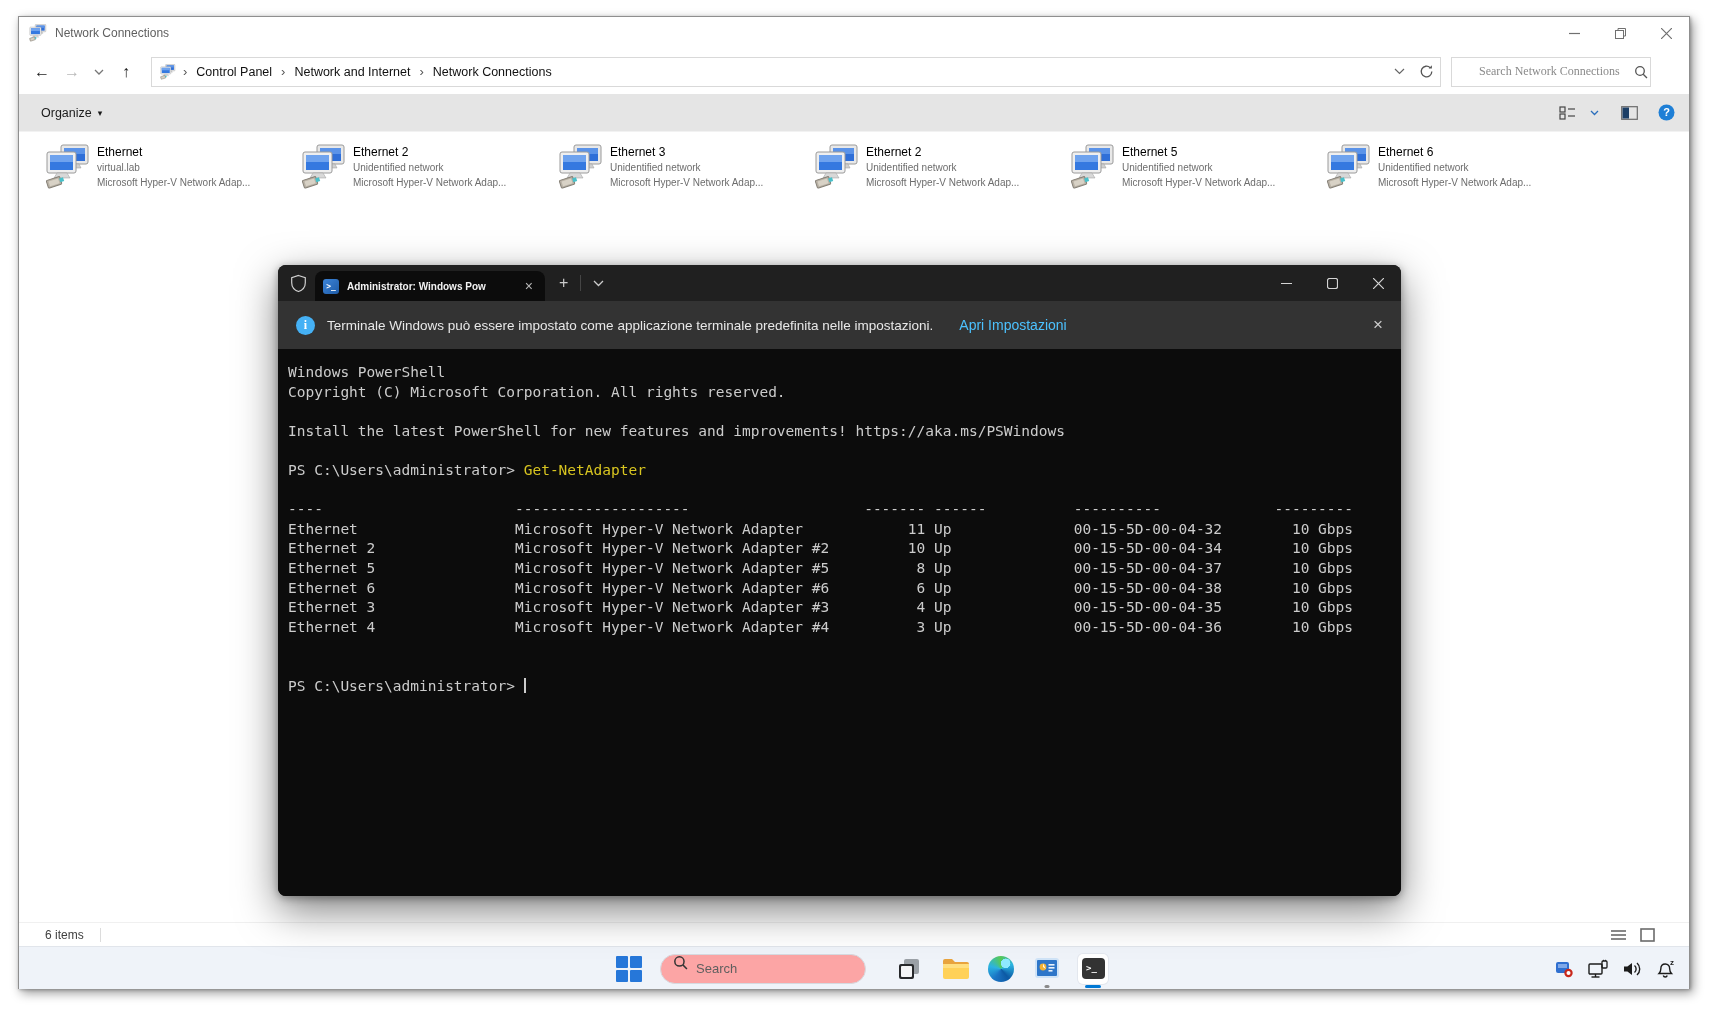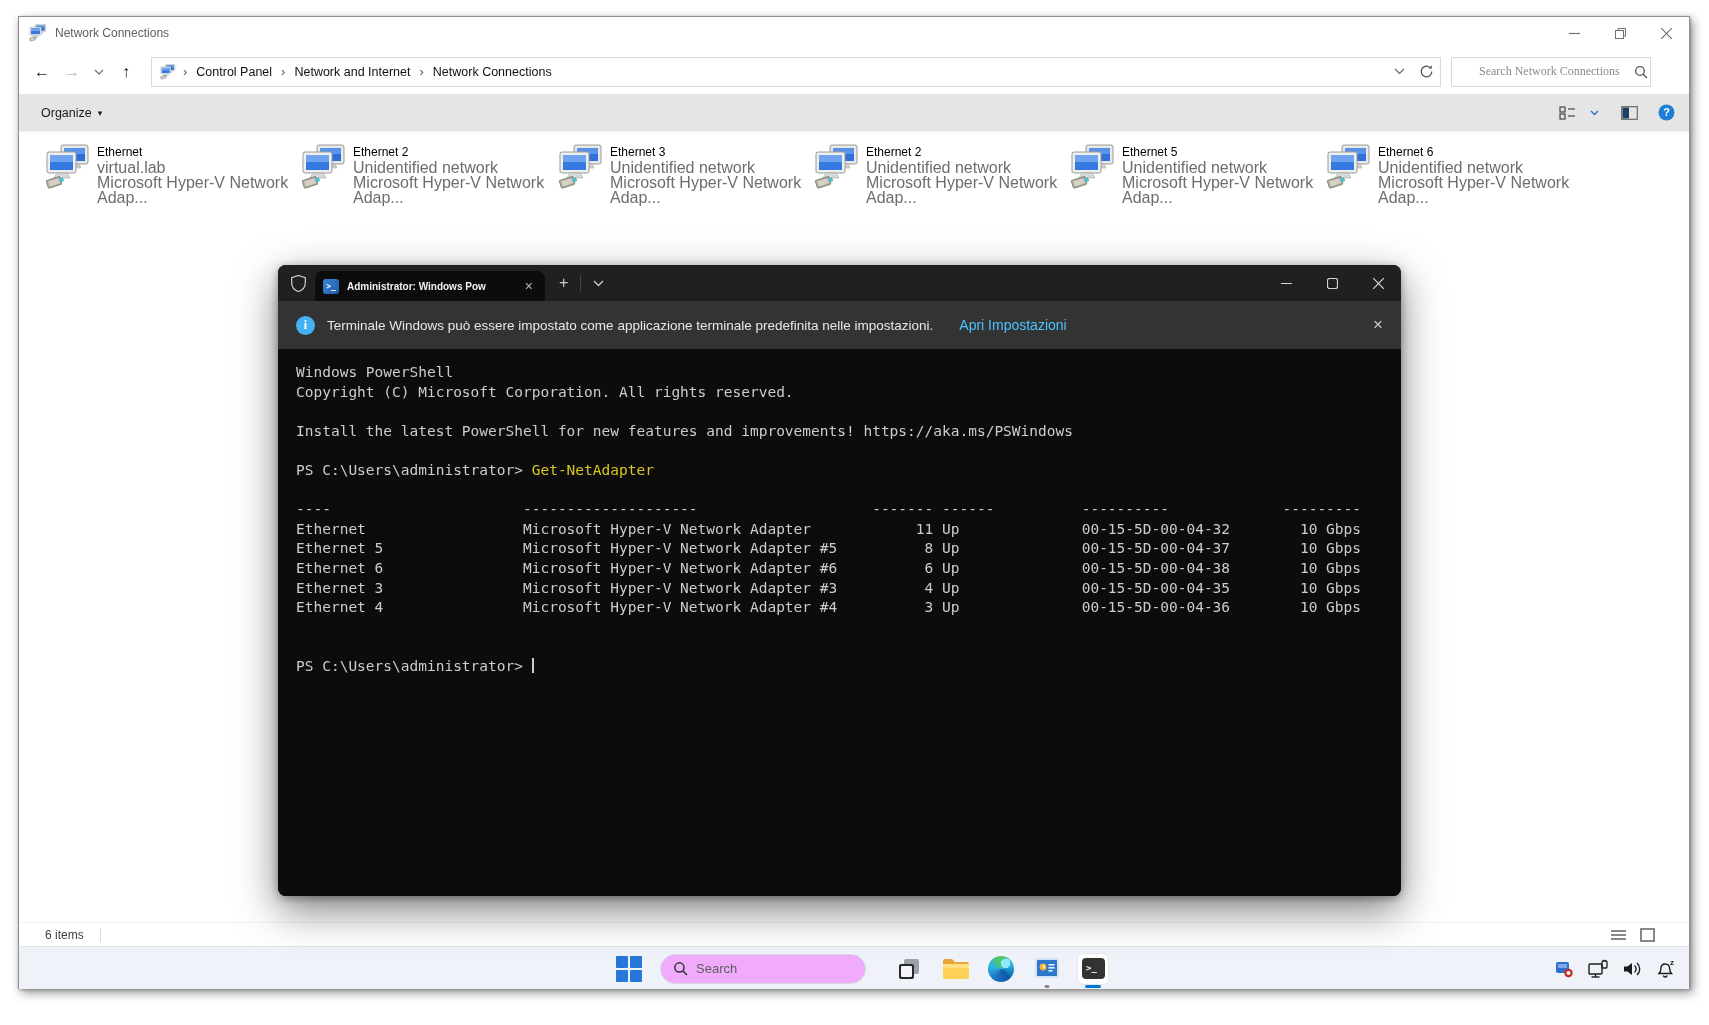--- a/index.html
+++ b/index.html
@@ -36,36 +36,36 @@
   .organize { margin-left:22px; font-size:12.5px; color:#1a1a1a; display:flex; align-items:center; gap:6px; }
   .organize .caret { font-size:9px; color:#1a1a1a; }
   .toolbar-right { position:absolute; right:14px; display:flex; align-items:center; gap:14px; }
 
   
   .content { position:absolute; left:0; top:115px; right:0; height:790px; background:#fff; }
   .tile { position:absolute; top:12px; width:250px; height:60px; display:flex; }
   .tile .tico { width:46px; height:44px; flex:none; }
   .tile .ttxt { margin-left:6px; padding-top:1px; }
   .tname { font-size:12px; color:#000; line-height:15px; }
-  .tsub  { font-size:16px; color:#6d6d6d; line-height:15px; }
+  .tsub  { font-size:10px; color:#6d6d6d; line-height:15px; }
 
   
   .statusbar { position:absolute; left:0; top:905px; right:0; height:24px; background:#fff; border-top:1px solid #f0f0f0; display:flex; align-items:center; }
   .items-count { margin-left:26px; font-size:12px; color:#404040; }
   .status-div { width:1px; height:14px; background:#dcdcdc; margin-left:16px; }
   .status-right { position:absolute; right:34px; display:flex; gap:14px; align-items:center; }
 
   
   .taskbar { position:absolute; left:0; top:929px; right:0; height:43px; background:#eff3f9; border-top:1px solid #e1e5eb; }
   .tb-center { position:absolute; left:595px; top:0; height:43px; display:flex; align-items:center; gap:16px; }
   .tb-ic { width:30px; height:30px; display:flex; align-items:center; justify-content:center; position:relative; border-radius:5px; }
   .tb-ic.active { background:#ffffff; box-shadow:0 0 0 1px #e3e7ee; }
   .run-dot { position:absolute; bottom:-4px; left:50%; transform:translateX(-50%); width:5px; height:3px; border-radius:2px; background:#8a8a8a; }
   .run-line { position:absolute; bottom:-4px; left:50%; transform:translateX(-50%); width:16px; height:3px; border-radius:2px; background:#0078d4; }
-  .tb-search { height:30px; width:206px; background:#f0abfc; border:1px solid #d6dae0; border-radius:16px; display:flex; align-items:center; padding:0 12px; gap:8px; }
+  .tb-search { height:30px; width:206px; background:#fca5a5; border:1px solid #d6dae0; border-radius:16px; display:flex; padding:0 12px; gap:8px; }
   .tb-search input { border:none; outline:none; flex:1; font-size:13px; color:#444; background:transparent; font-family:"Liberation Sans",sans-serif; }
   .tb-search input::placeholder { color:#5f5f5f; }
   .win-logo { width:26px; height:26px; display:grid; grid-template-columns:12px 12px; grid-template-rows:12px 12px; gap:2px; }
   .win-logo span { background:#2677d9; border-radius:1px; }
   .tray { position:absolute; right:12px; top:0; height:43px; display:flex; align-items:center; gap:12px; }
   .tray-ic { width:22px; height:22px; display:flex; align-items:center; justify-content:center; }
 
   
   #terminal { position:absolute; left:259px; top:248px; width:1123px; height:631px; border-radius:8px; overflow:hidden;
               box-shadow:0 14px 40px rgba(0,0,0,.5), 0 2px 8px rgba(0,0,0,.35); background:#0c0c0c; }
@@ -80,21 +80,21 @@
   .term-dd { margin-left:12px; }
   .term-controls { position:absolute; right:0; top:0; height:36px; display:flex; }
   .term-btn { width:46px; height:36px; display:flex; align-items:center; justify-content:center; color:#d4d4d4; font-size:14px; }
 
   .term-banner { position:absolute; left:0; top:36px; right:0; height:48px; background:#333333; display:flex; align-items:center; }
   .info-ico { margin-left:18px; width:19px; height:19px; border-radius:50%; background:#45b1f5; color:#fff; font-size:12px; font-weight:bold; display:flex; align-items:center; justify-content:center; font-family:"Liberation Serif",serif; }
   .banner-msg { margin-left:12px; font-size:13.5px; color:#e8e8e8; }
   .banner-link { margin-left:26px; font-size:14px; }
   .banner-close { position:absolute; right:18px; color:#cccccc; font-size:17px; }
 
-  .term-screen { position:absolute; left:0; top:84px; right:0; bottom:0; background:#0c0c0c; padding:14px 0 0 18px; }
+  .term-screen { position:absolute; left:0; top:84px; right:0; bottom:0; background:#0c0c0c; padding:14px 0 0 10px; }
   .term-line { font-family:"DejaVu Sans Mono",monospace; font-size:14.5px; line-height:19.6px; height:19.6px; white-space:pre; color:#cccccc; }
   .cursor { display:inline-block; width:2px; height:15px; background:#cccccc; vertical-align:-2px; }
 
   svg { display:block; }
 </style>
 </head>
 <body>
 
 <svg width="0" height="0" style="position:absolute">
   <defs>
@@ -470,20 +470,21 @@
     <div class="term-screen" id="term-screen">
         <div class="term-line"><span>Windows PowerShell</span></div>
         <div class="term-line"><span>Copyright (C) Microsoft Corporation. All rights reserved.</span></div>
         <div class="term-line"><span></span></div>
         <div class="term-line"><span>Install the latest PowerShell for new features and improvements! https://aka.ms/PSWindows</span></div>
         <div class="term-line"><span></span></div>
         <div class="term-line"><span>PS C:\Users\administrator&gt; </span><span style="color: rgb(216, 197, 32);">Get-NetAdapter</span></div>
         <div class="term-line"><span></span></div>
         <div class="term-line"><span>----                      --------------------                    ------- ------          ----------             ---------</span></div>
         <div class="term-line"><span>Ethernet                  Microsoft Hyper-V Network Adapter            11 Up              00-15-5D-00-04-32        10 Gbps</span></div>
+        <div class="term-line"><span>Ethernet 2                Microsoft Hyper-V Network Adapter #2         10 Up              00-15-5D-00-04-34        10 Gbps</span></div>
         <div class="term-line"><span>Ethernet 5                Microsoft Hyper-V Network Adapter #5          8 Up              00-15-5D-00-04-37        10 Gbps</span></div>
         <div class="term-line"><span>Ethernet 6                Microsoft Hyper-V Network Adapter #6          6 Up              00-15-5D-00-04-38        10 Gbps</span></div>
         <div class="term-line"><span>Ethernet 3                Microsoft Hyper-V Network Adapter #3          4 Up              00-15-5D-00-04-35        10 Gbps</span></div>
         <div class="term-line"><span>Ethernet 4                Microsoft Hyper-V Network Adapter #4          3 Up              00-15-5D-00-04-36        10 Gbps</span></div>
         <div class="term-line"><span></span></div>
         <div class="term-line"><span></span></div>
         <div class="term-line"><span>PS C:\Users\administrator&gt; </span><span class="cursor"></span></div>
       </div>
   </div>
 

